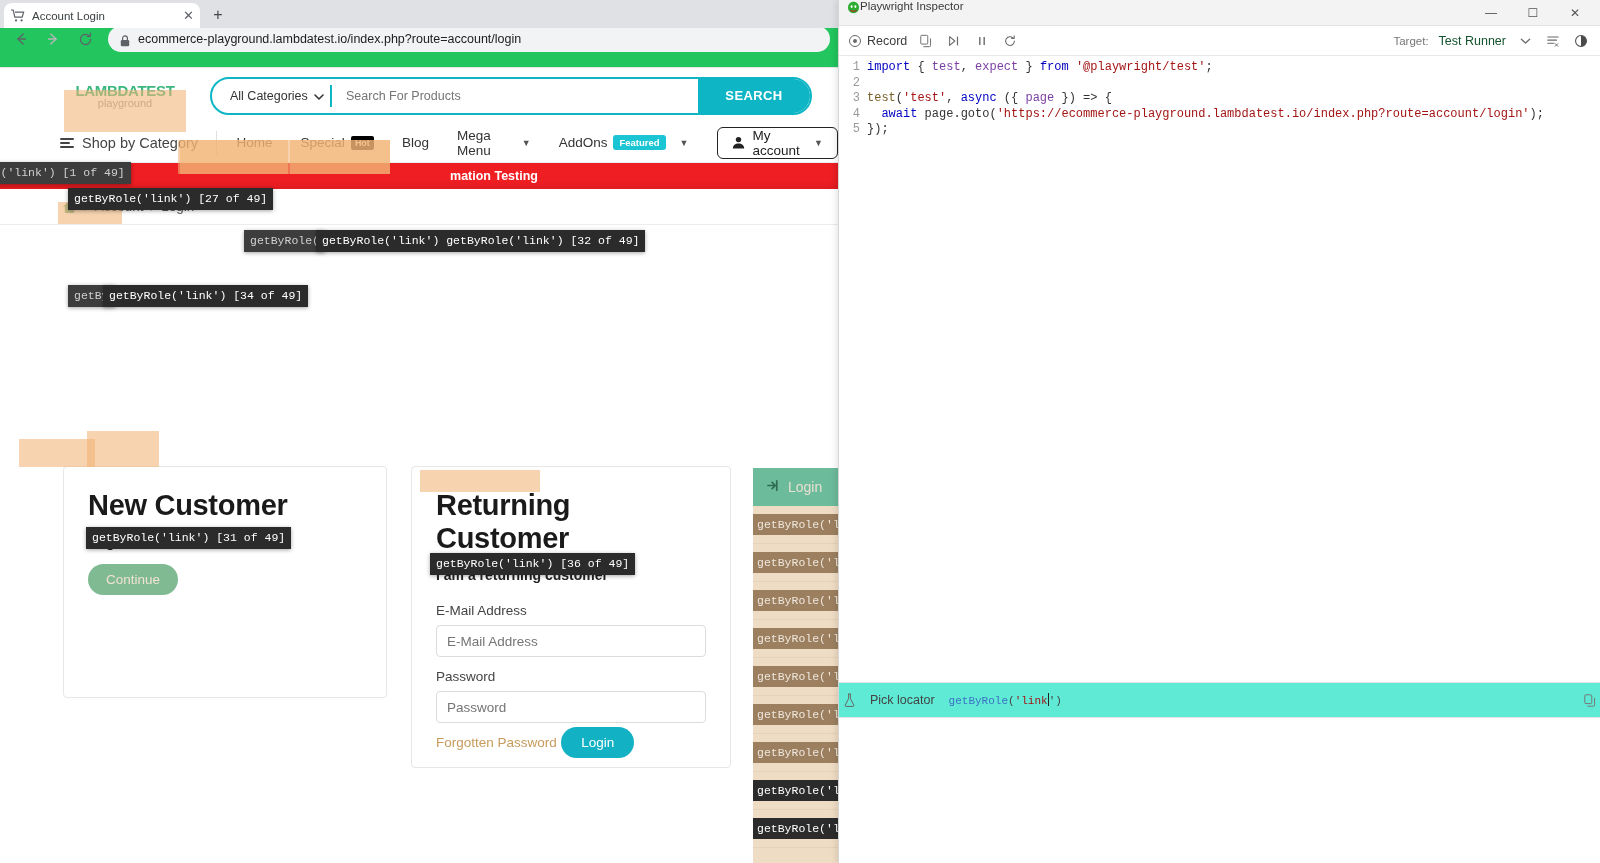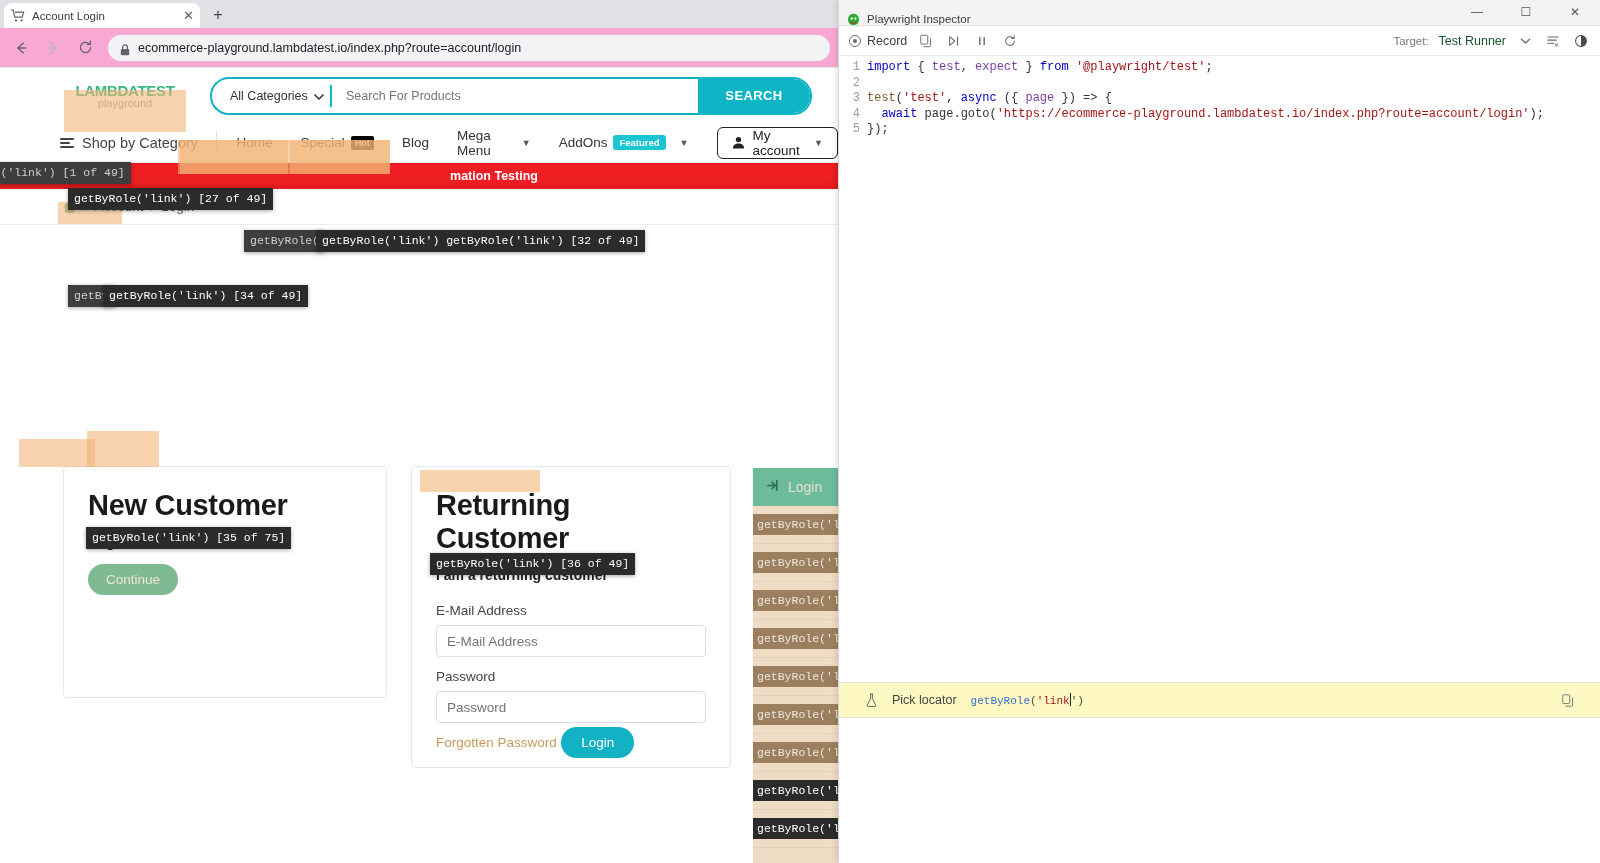--- a/index.html
+++ b/index.html
@@ -30,22 +30,22 @@
   .tab-title {
     font-size: 11.5px; color: #3c4043; white-space: nowrap;
     overflow: hidden; text-overflow: ellipsis; flex: 1 1 auto;
   }
   .tab-close { font-size: 13px; color: #5f6368; line-height: 1; cursor: default; }
   .tab-new {
     position: absolute; left: 208px; top: 5px; width: 20px; height: 20px;
     font-size: 16px; color: #444746; text-align: center; line-height: 19px;
   }
   .navbar {
-    height: 40px; background: #f9a8d4; display: flex; align-items: center;
-    padding: 4px 8px; gap: 6px; border-bottom: 1px solid #e6e6e6;
+    height: 40px; background: #22c55e; display: flex; align-items: flex-end;
+    padding: 15px 8px; gap: 6px; border-bottom: 1px solid #e6e6e6;
   }
   .navbtn {
     width: 26px; height: 26px; display: flex; align-items: center;
     justify-content: center; color: #5f6368; font-size: 16px; flex: 0 0 26px;
   }
   .omnibox {
     flex: 1 1 auto; height: 26px; background: #f1f3f4; border-radius: 13px;
     display: flex; align-items: center; padding: 0 12px; gap: 8px;
     margin-left: 4px;
   }
@@ -203,21 +203,21 @@
   .tip.faded { background: #3d3d3d; color: #cfcfcf; }
 
   
   .inspector {
     position: absolute; left: 838px; top: 0; width: 762px; height: 863px;
     background: #ffffff; border-left: 1px solid #d6d6d6;
     box-shadow: -2px 0 6px rgba(0,0,0,0.10);
   }
   .ins-title {
     height: 26px; background: #f3f3f3; border-bottom: 1px solid #e3e3e3;
-    display: flex; align-items: flex-end; padding: 0 4px 0 8px; gap: 7px;
+    display: flex; align-items: flex-start; padding: 0 4px 0 8px; 
   }
   .ins-logo { width: 13px; height: 13px; position: relative; flex: 0 0 13px; }
   .ins-title-text { font-size: 11.5px; color: #3a3a3a; flex: 1 1 auto; }
   .winbtn {
     width: 42px; height: 26px; display: flex; align-items: center;
     justify-content: center; color: #555; font-size: 12px;
   }
   .ins-toolbar {
     height: 30px; border-bottom: 1px solid #e8e8e8; display: flex;
     align-items: center; padding: 0 10px; gap: 10px; background:#fff;
@@ -243,21 +243,21 @@
   .cl { display: flex; white-space: pre; }
   .ln { width: 28px; text-align: right; color: #999; flex: 0 0 28px; padding-right: 7px; }
   .kw { color: #0000c0; }
   .str { color: #a31515; }
   .fn { color: #795e26; }
   .var { color: #7a3ea3; }
   .pl { color: #333; }
   .picker-bar {
     position: absolute; left: 0; top: 682px; width: 762px; height: 36px;
     border-top: 1px solid #e4e4e4; border-bottom: 1px solid #e4e4e4;
-    display: flex; align-items: center; padding: 0 26px; gap: 14px; background:#fef9c3;
+    display: flex; align-items: center; padding: 0 4px; gap: 14px; background:#5eead4;
   }
   .flask { width: 13px; height: 14px; position: relative; flex: 0 0 13px; }
   .pick-label { font-size: 12.5px; color: #444; }
   .pick-value { font-family: "Liberation Mono", monospace; font-size: 11px; }
   .pv-fn { color: #3b72c4; }
   .pv-str { color: #a31515; }
   .pv-p { color: #444; }
   .caret-cursor {
     display: inline-block; width: 1px; height: 13px; background: #222;
     vertical-align: -2px;
@@ -468,21 +468,21 @@
       <div class="hl" style="left:19px; top:371px; width:76px; height:28px;"></div>
       <div class="hl" style="left:420px; top:402px; width:120px; height:22px;"></div>
       <div class="hl" style="left:87px; top:363px; width:72px; height:36px;"></div>
 
       <div class="tip faded" style="left:-40px; top:94px;">yRole('link') [1 of 49]</div>
       <div class="tip" style="left:68px; top:120px;">getByRole('link') [27 of 49]</div>
       <div class="tip faded" style="left:244px; top:162px;">getByRole(</div>
       <div class="tip" style="left:316px; top:162px;">getByRole('link') getByRole('link') [32 of 49]</div>
       <div class="tip faded" style="left:68px; top:217px;">getBy</div>
       <div class="tip" style="left:103px; top:217px;">getByRole('link') [34 of 49]</div>
-      <div class="tip" style="left:86px; top:459px;">getByRole('link') [35 of 75]</div>
+      <div class="tip" style="left:86px; top:459px;">getByRole('link') [31 of 49]</div>
       <div class="tip" style="left:430px; top:485px;">getByRole('link') [36 of 49]</div>
 
     </div>
   </div>
 
   <div class="inspector">
 
     <div class="ins-title">
       <span class="ins-logo">
         <svg viewBox="0 0 13 13" width="13" height="13">

